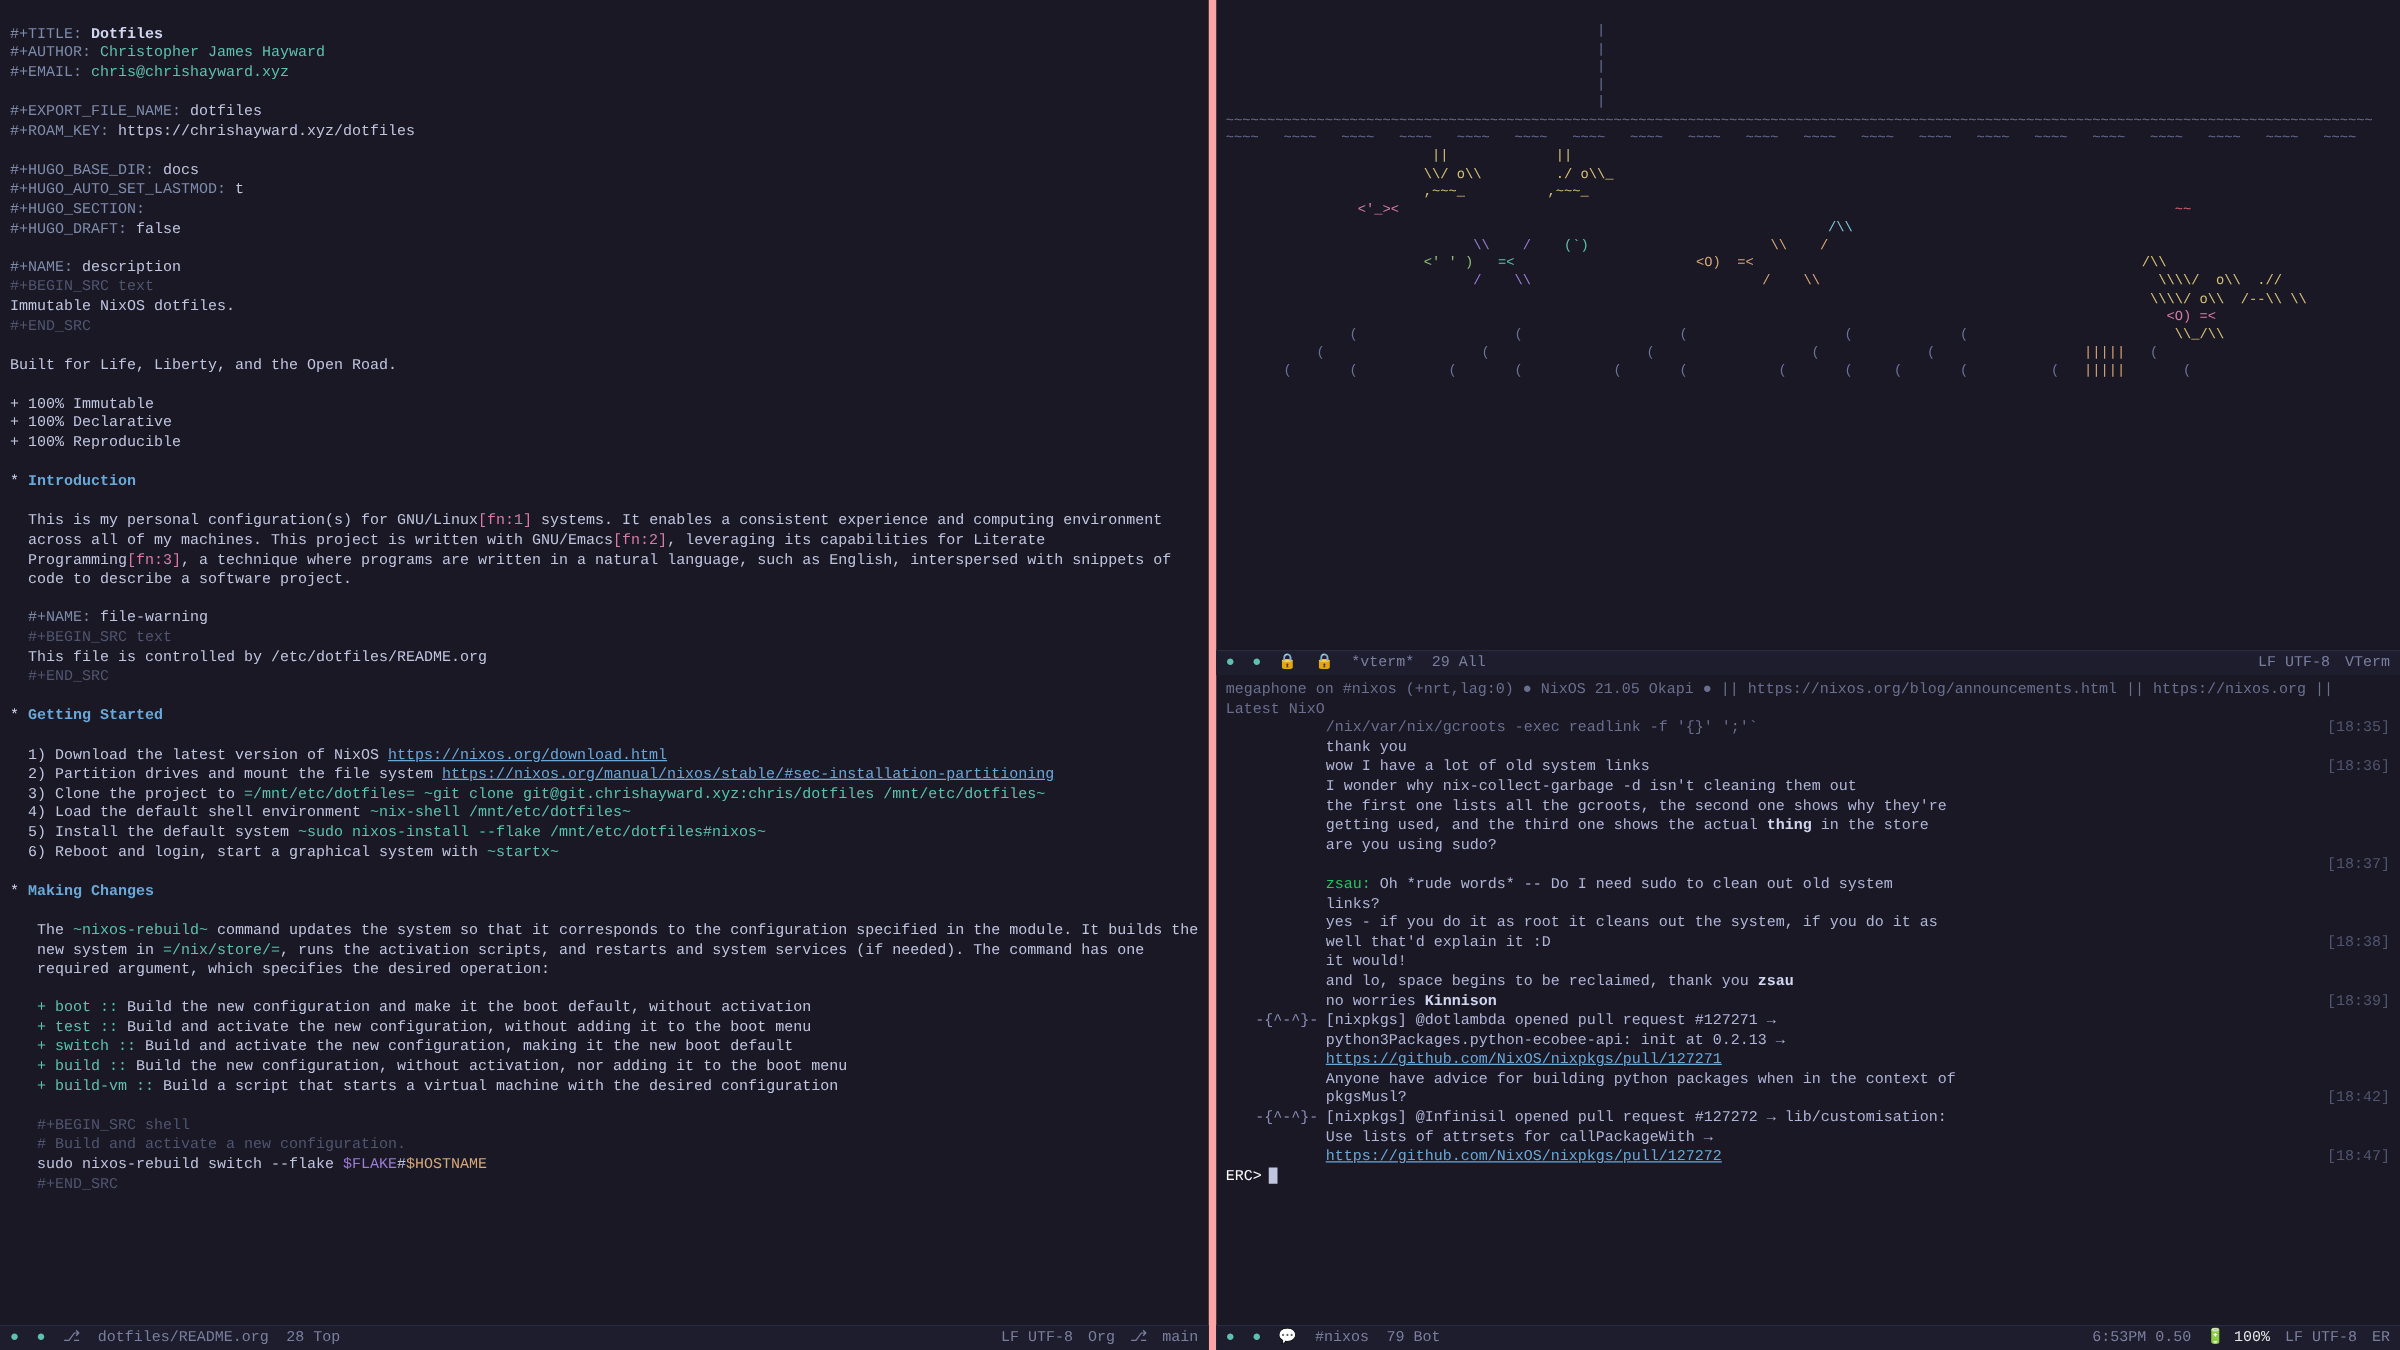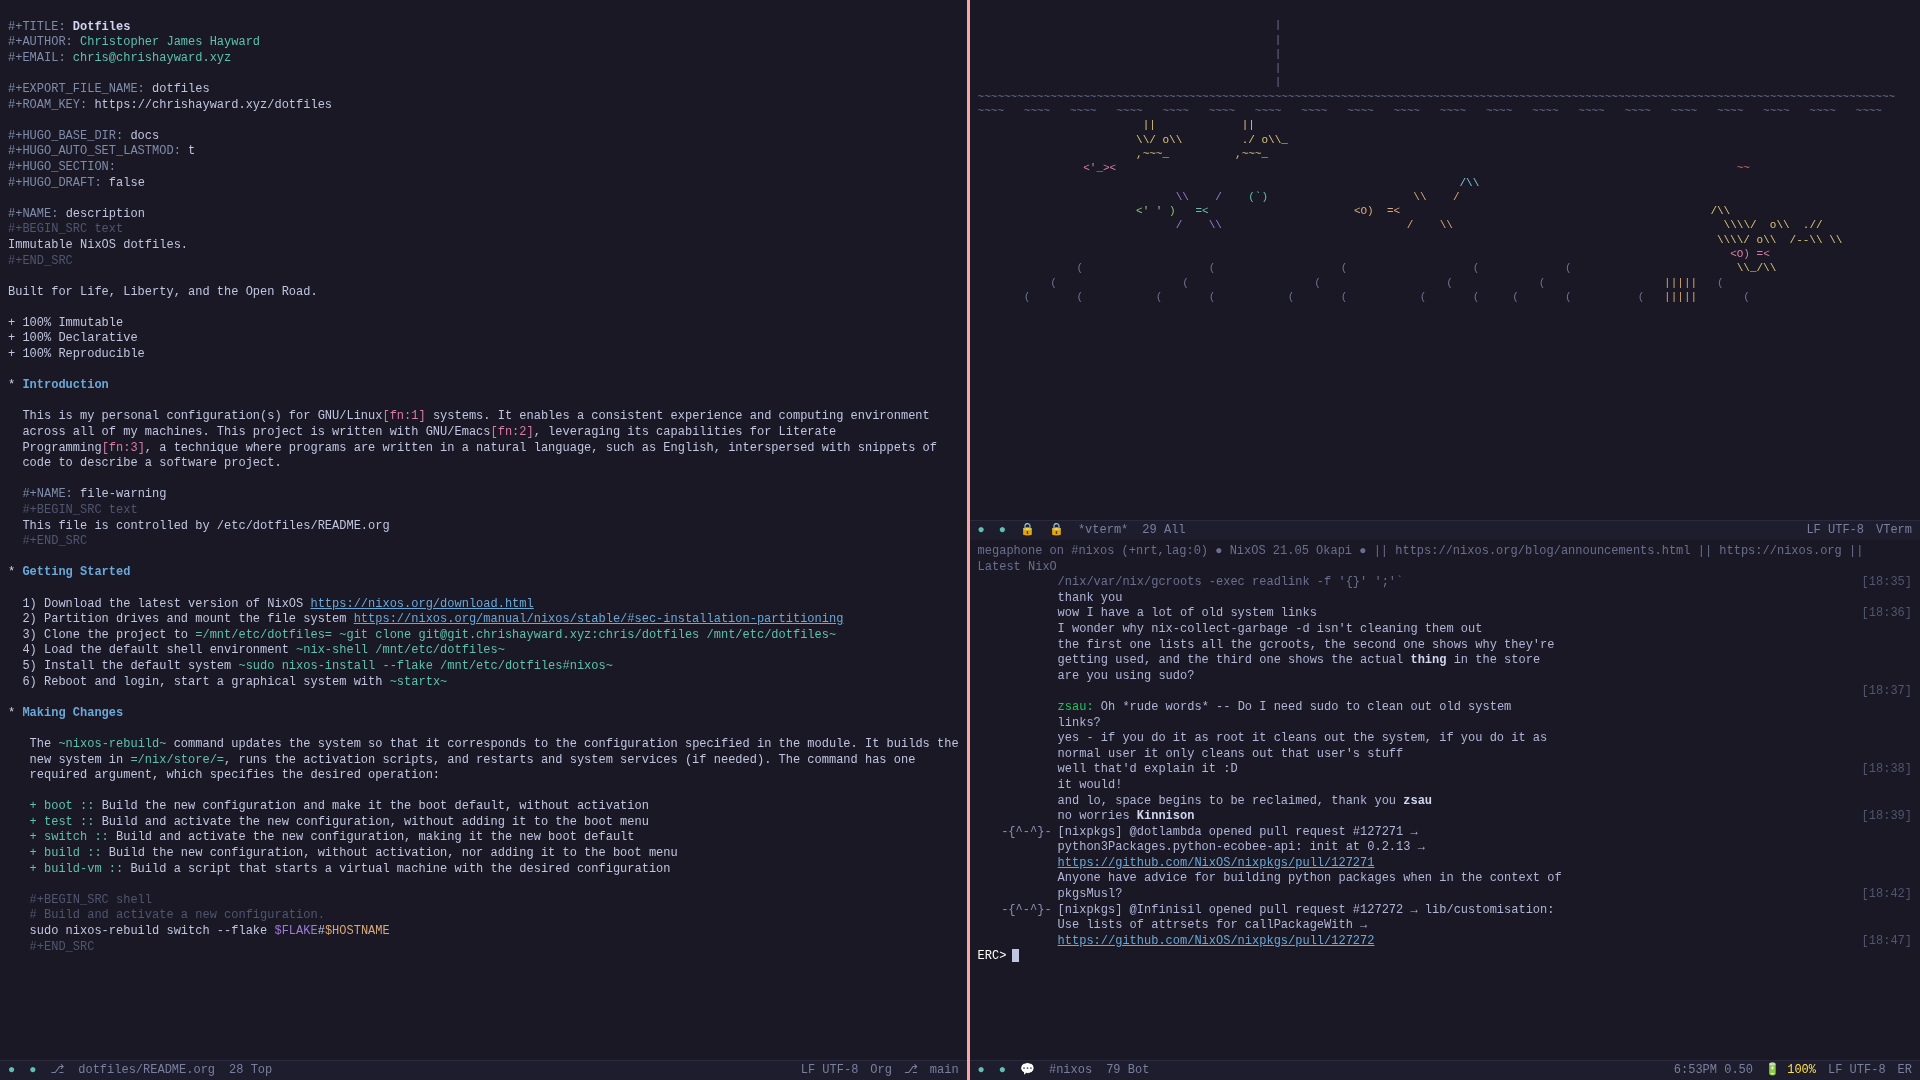--- a/index.html
+++ b/index.html
@@ -12,21 +12,21 @@
     width: 1920px;
     height: 1080px;
     overflow: hidden;
     display: grid;
     grid-template-columns: 1fr 1fr;
     grid-template-rows: 1fr;
   }
   .pane-left {
     display: flex;
     flex-direction: column;
-    border-right: 3px solid #fca5a5;
+    border-right: 6px solid #fca5a5;
   }
   .pane-right {
     display: grid;
     grid-template-rows: 1fr 20px 1fr 20px;
   }
   .editor-content {
     flex: 1;
     padding: 4px 8px;
     overflow: hidden;
     white-space: pre;
@@ -74,21 +74,21 @@
   .flake { color: #9d7bd8; }
   .irc-line { display: flex; }
   .irc-nick { color: #8a90b8; min-width: 80px; text-align: right; padding-right: 6px;}
   .irc-nick-hl { color: #22c55e; }
   .irc-body { flex: 1; color: #b0b5d8; }
   .irc-time { color: #505570; margin-left: auto; padding-left: 10px; }
   .irc-sys { color: #6a6f90; }
   .erc-input { display: flex; gap: 6px; }
   .erc-prompt { color: #ffffff; }
   .erc-cursor { background: #c0c5e0; width: 7px; height: 13px; display: inline-block; }
-  .battery { color: #fde047; }
+  .battery { color: #e5e5e5; }
   .dot-indicator { color: #5dc1b0; }
   .lock-icon { color: #8a90b8; }
   .fn-ref { color: #d87ba8; }
 </style>
 </head>
 <body>
 
 <div class="pane-left">
   <div class="editor-content">
 <span class="key">#+TITLE:</span> <span class="bold-white">Dotfiles</span>
@@ -248,24 +248,20 @@
         </div>
         <div class="irc-line">
           <span class="irc-nick"></span>
           <span class="irc-body">links?</span>
         </div>
         <div class="irc-line">
           <span class="irc-nick"><zsau></zsau></span>
           <span class="irc-body">yes - if you do it as root it cleans out the system, if you do it as</span>
         </div>
         <div class="irc-line">
-          <span class="irc-nick"></span>
-          <span class="irc-body">normal user it only cleans out that user's stuff</span>
-        </div>
-        <div class="irc-line">
           <span class="irc-nick"><kinnison></kinnison></span>
           <span class="irc-body">well that'd explain it :D</span>
           <span class="irc-time">[18:38]</span>
         </div>
         <div class="irc-line">
           <span class="irc-nick"><zsau></zsau></span>
           <span class="irc-body">it would!</span>
         </div>
         <div class="irc-line">
           <span class="irc-nick"><kinnison></kinnison></span>

